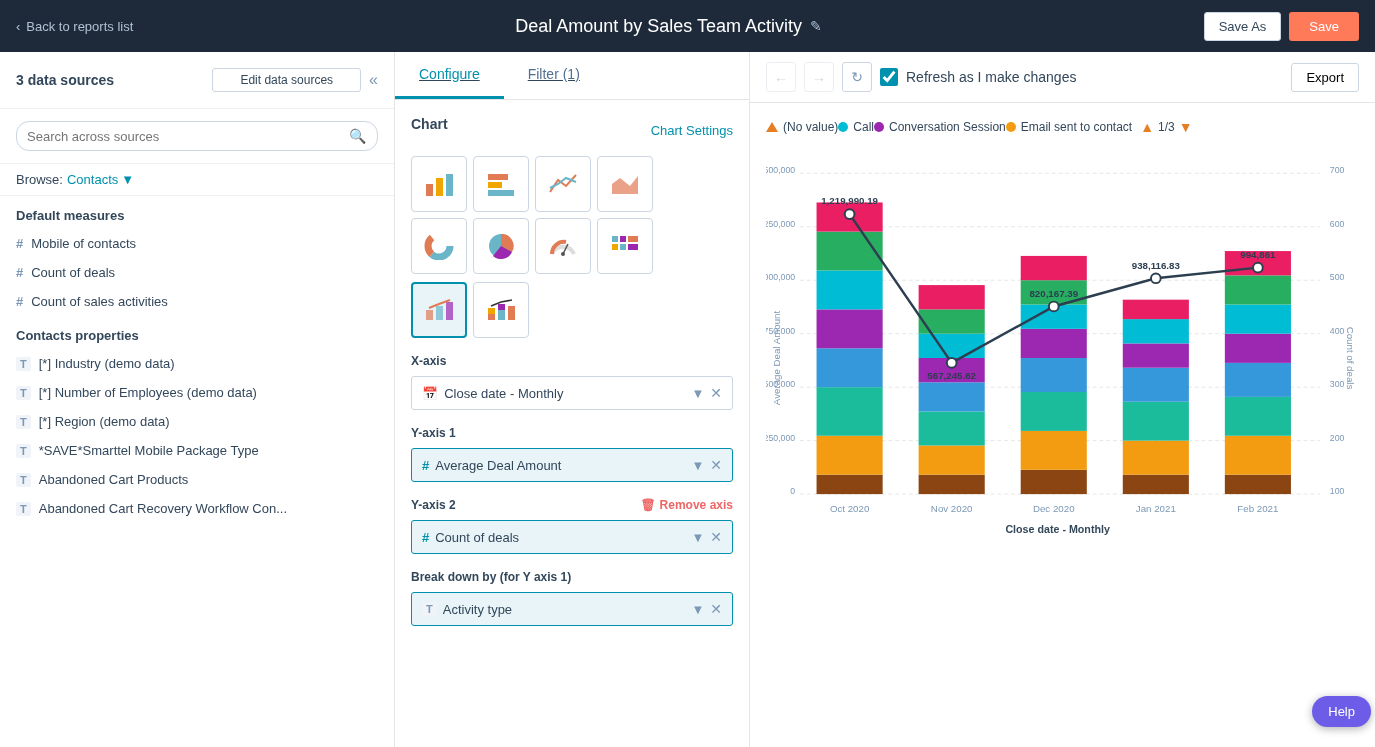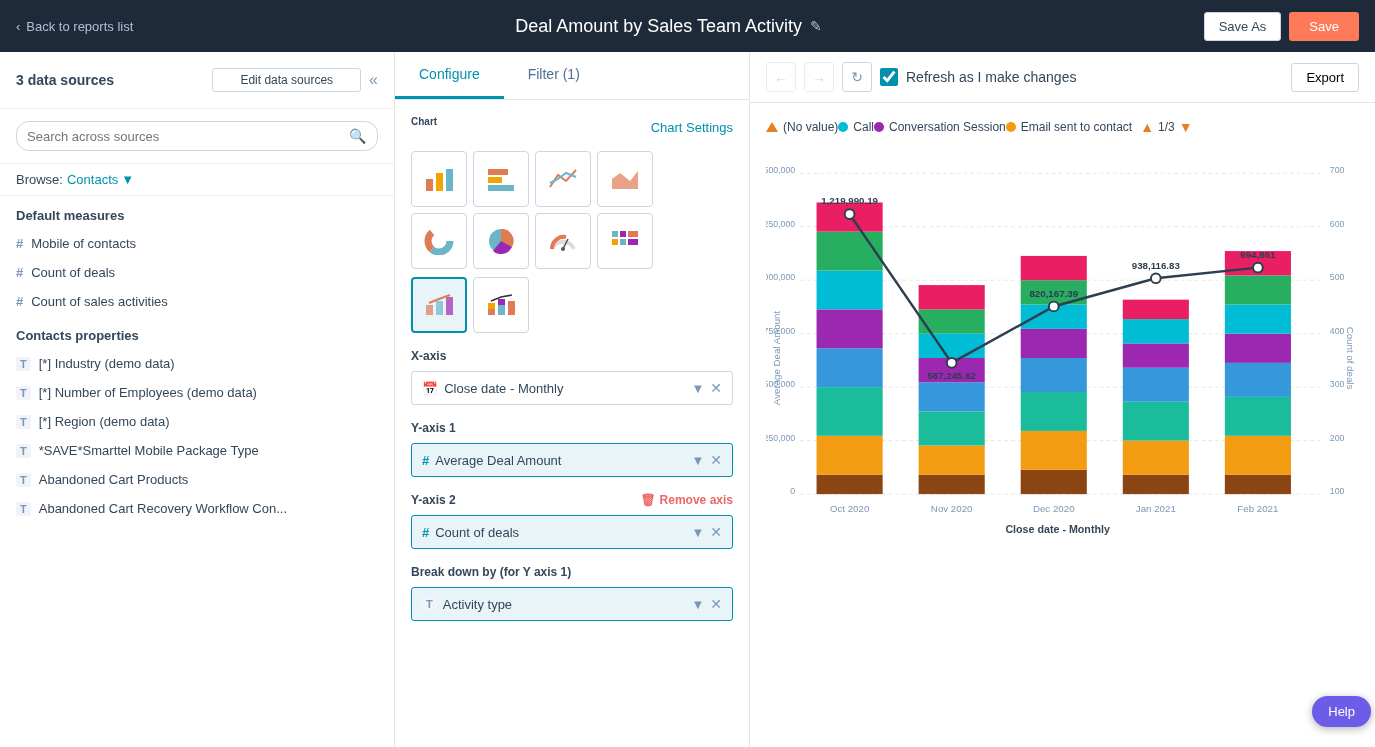--- a/index.html
+++ b/index.html
@@ -167,36 +167,37 @@
     .middle-panel {
       width: 355px;
       background: #fff;
       border-right: 1px solid #e5e5e5;
       overflow-y: auto;
       flex-shrink: 0;
     }
     .tabs-bar {
       display: flex;
       border-bottom: 1px solid #e5e5e5;
+      text-decoration: underline;
     }
     .tab {
       padding: 14px 24px;
       cursor: pointer;
       font-size: 14px;
       color: #516f90;
       border-bottom: 3px solid transparent;
     }
     .tab.active {
       color: #0091ae;
       border-bottom-color: #0091ae;
       font-weight: 500;
     }
     .panel-section { padding: 16px; }
     .panel-section-title {
-      font-size: 10px;
+      font-size: 14px;
       font-weight: 600;
       color: #33475b;
       margin-bottom: 12px;
     }
     .chart-settings-link {
       color: #0091ae;
       cursor: pointer;
       font-size: 13px;
       float: right;
     }

